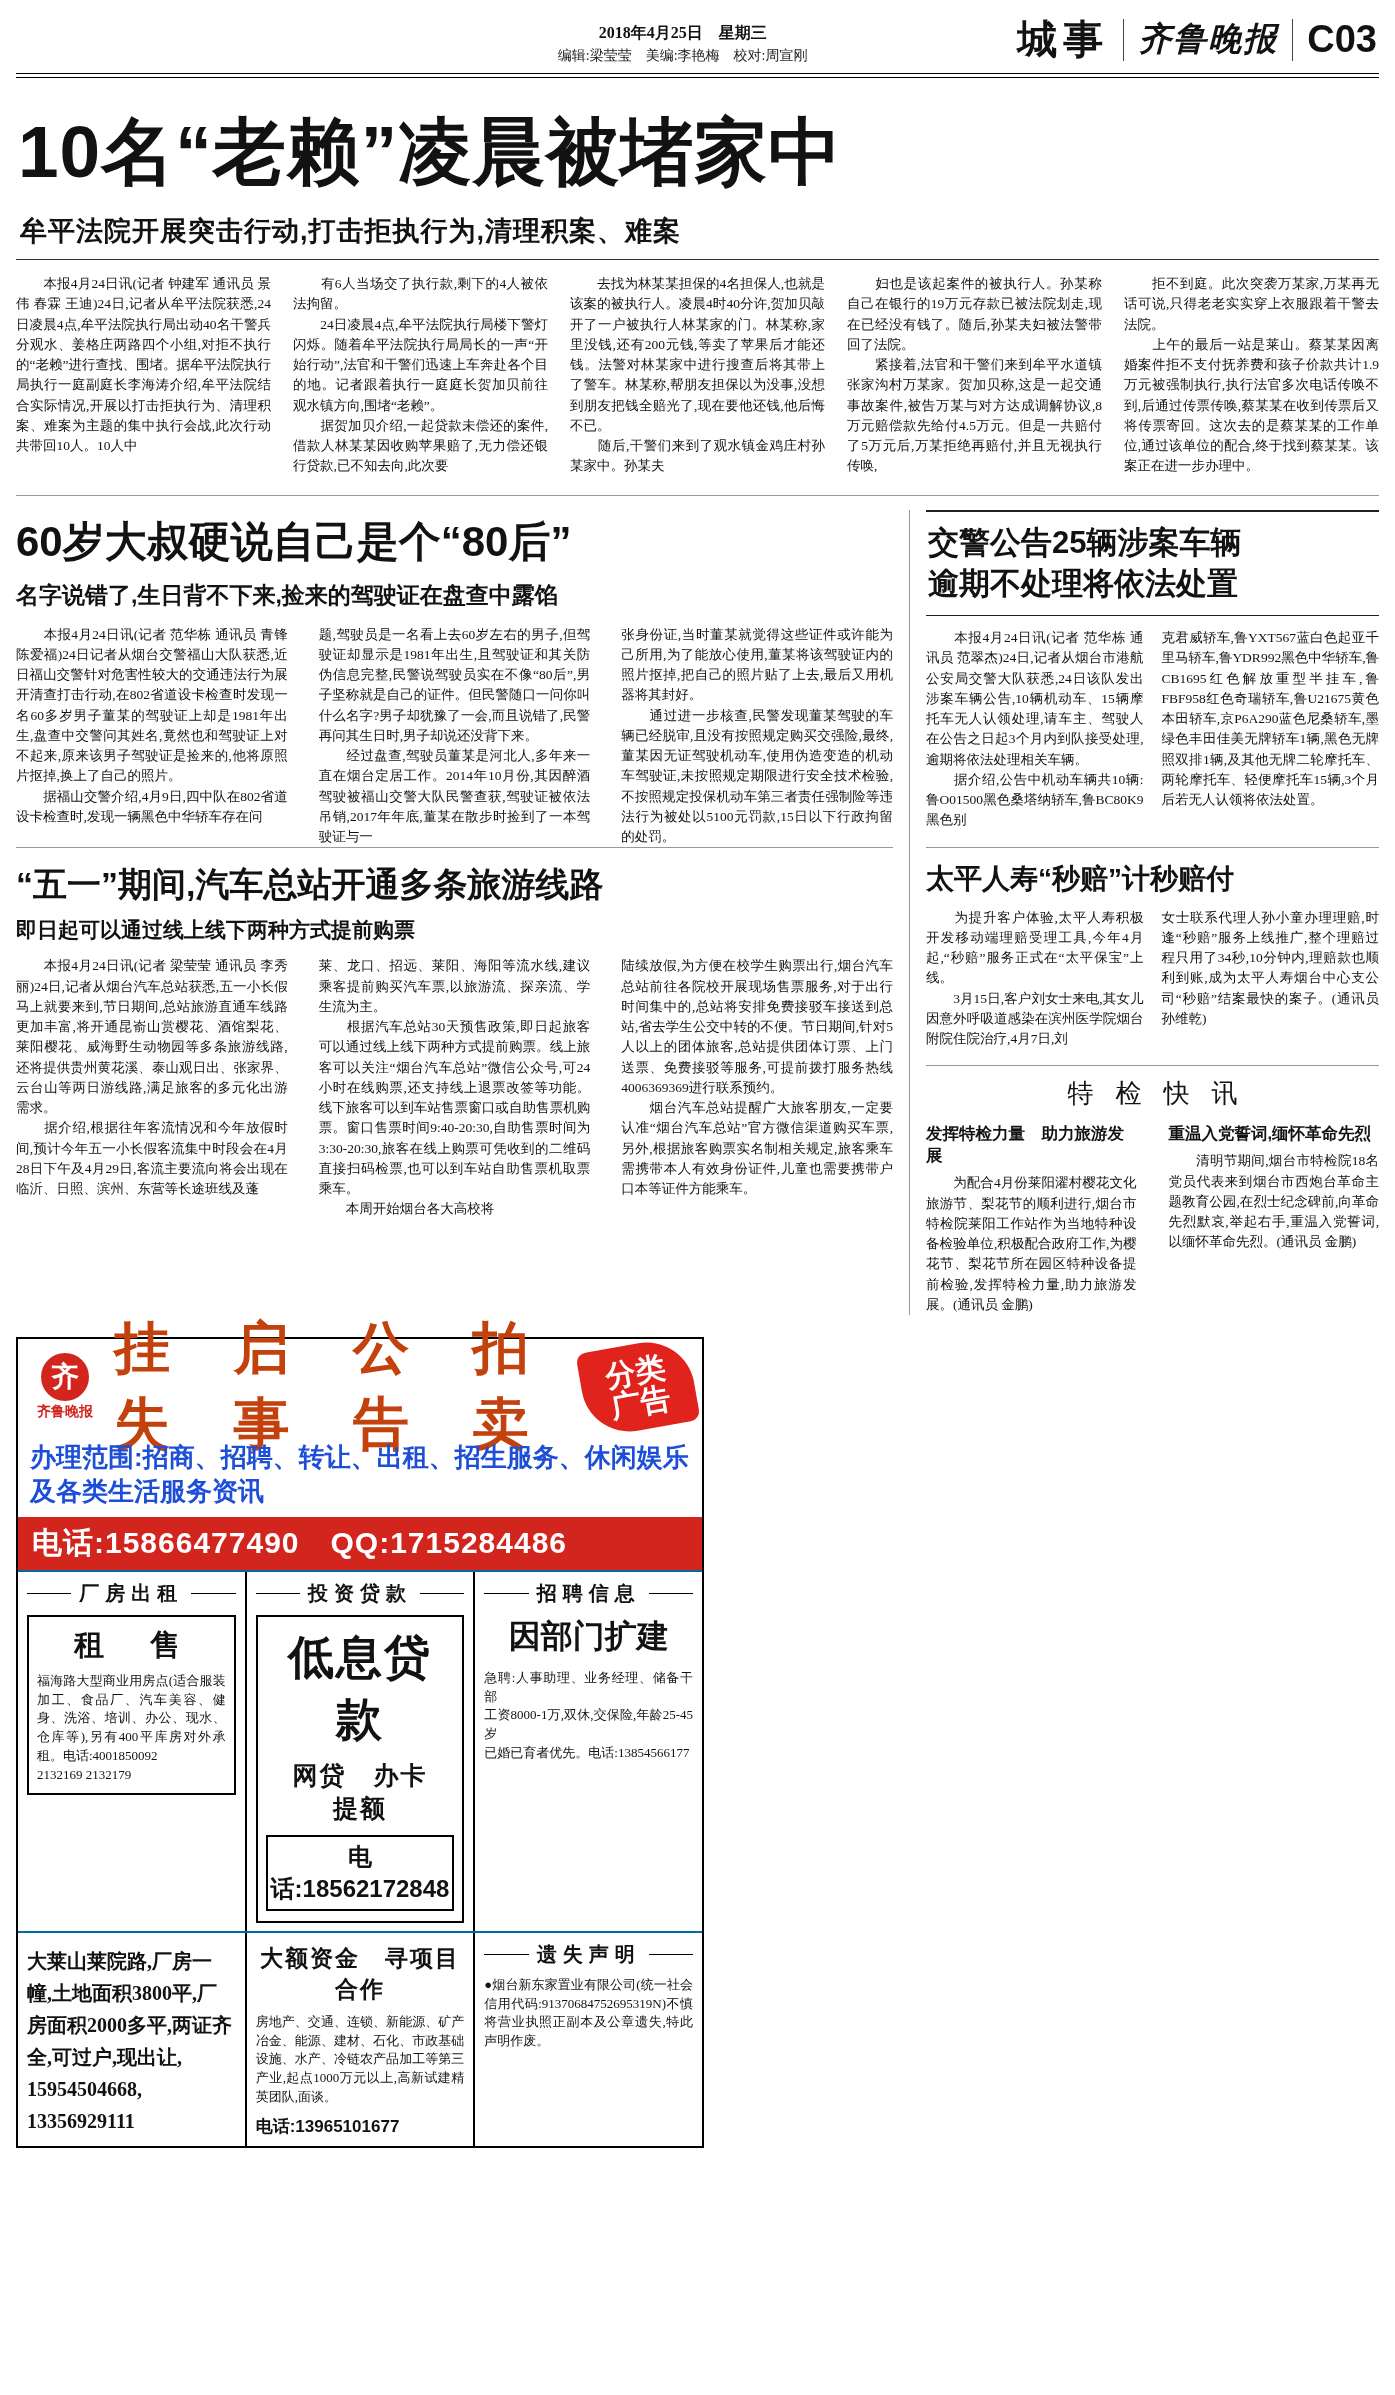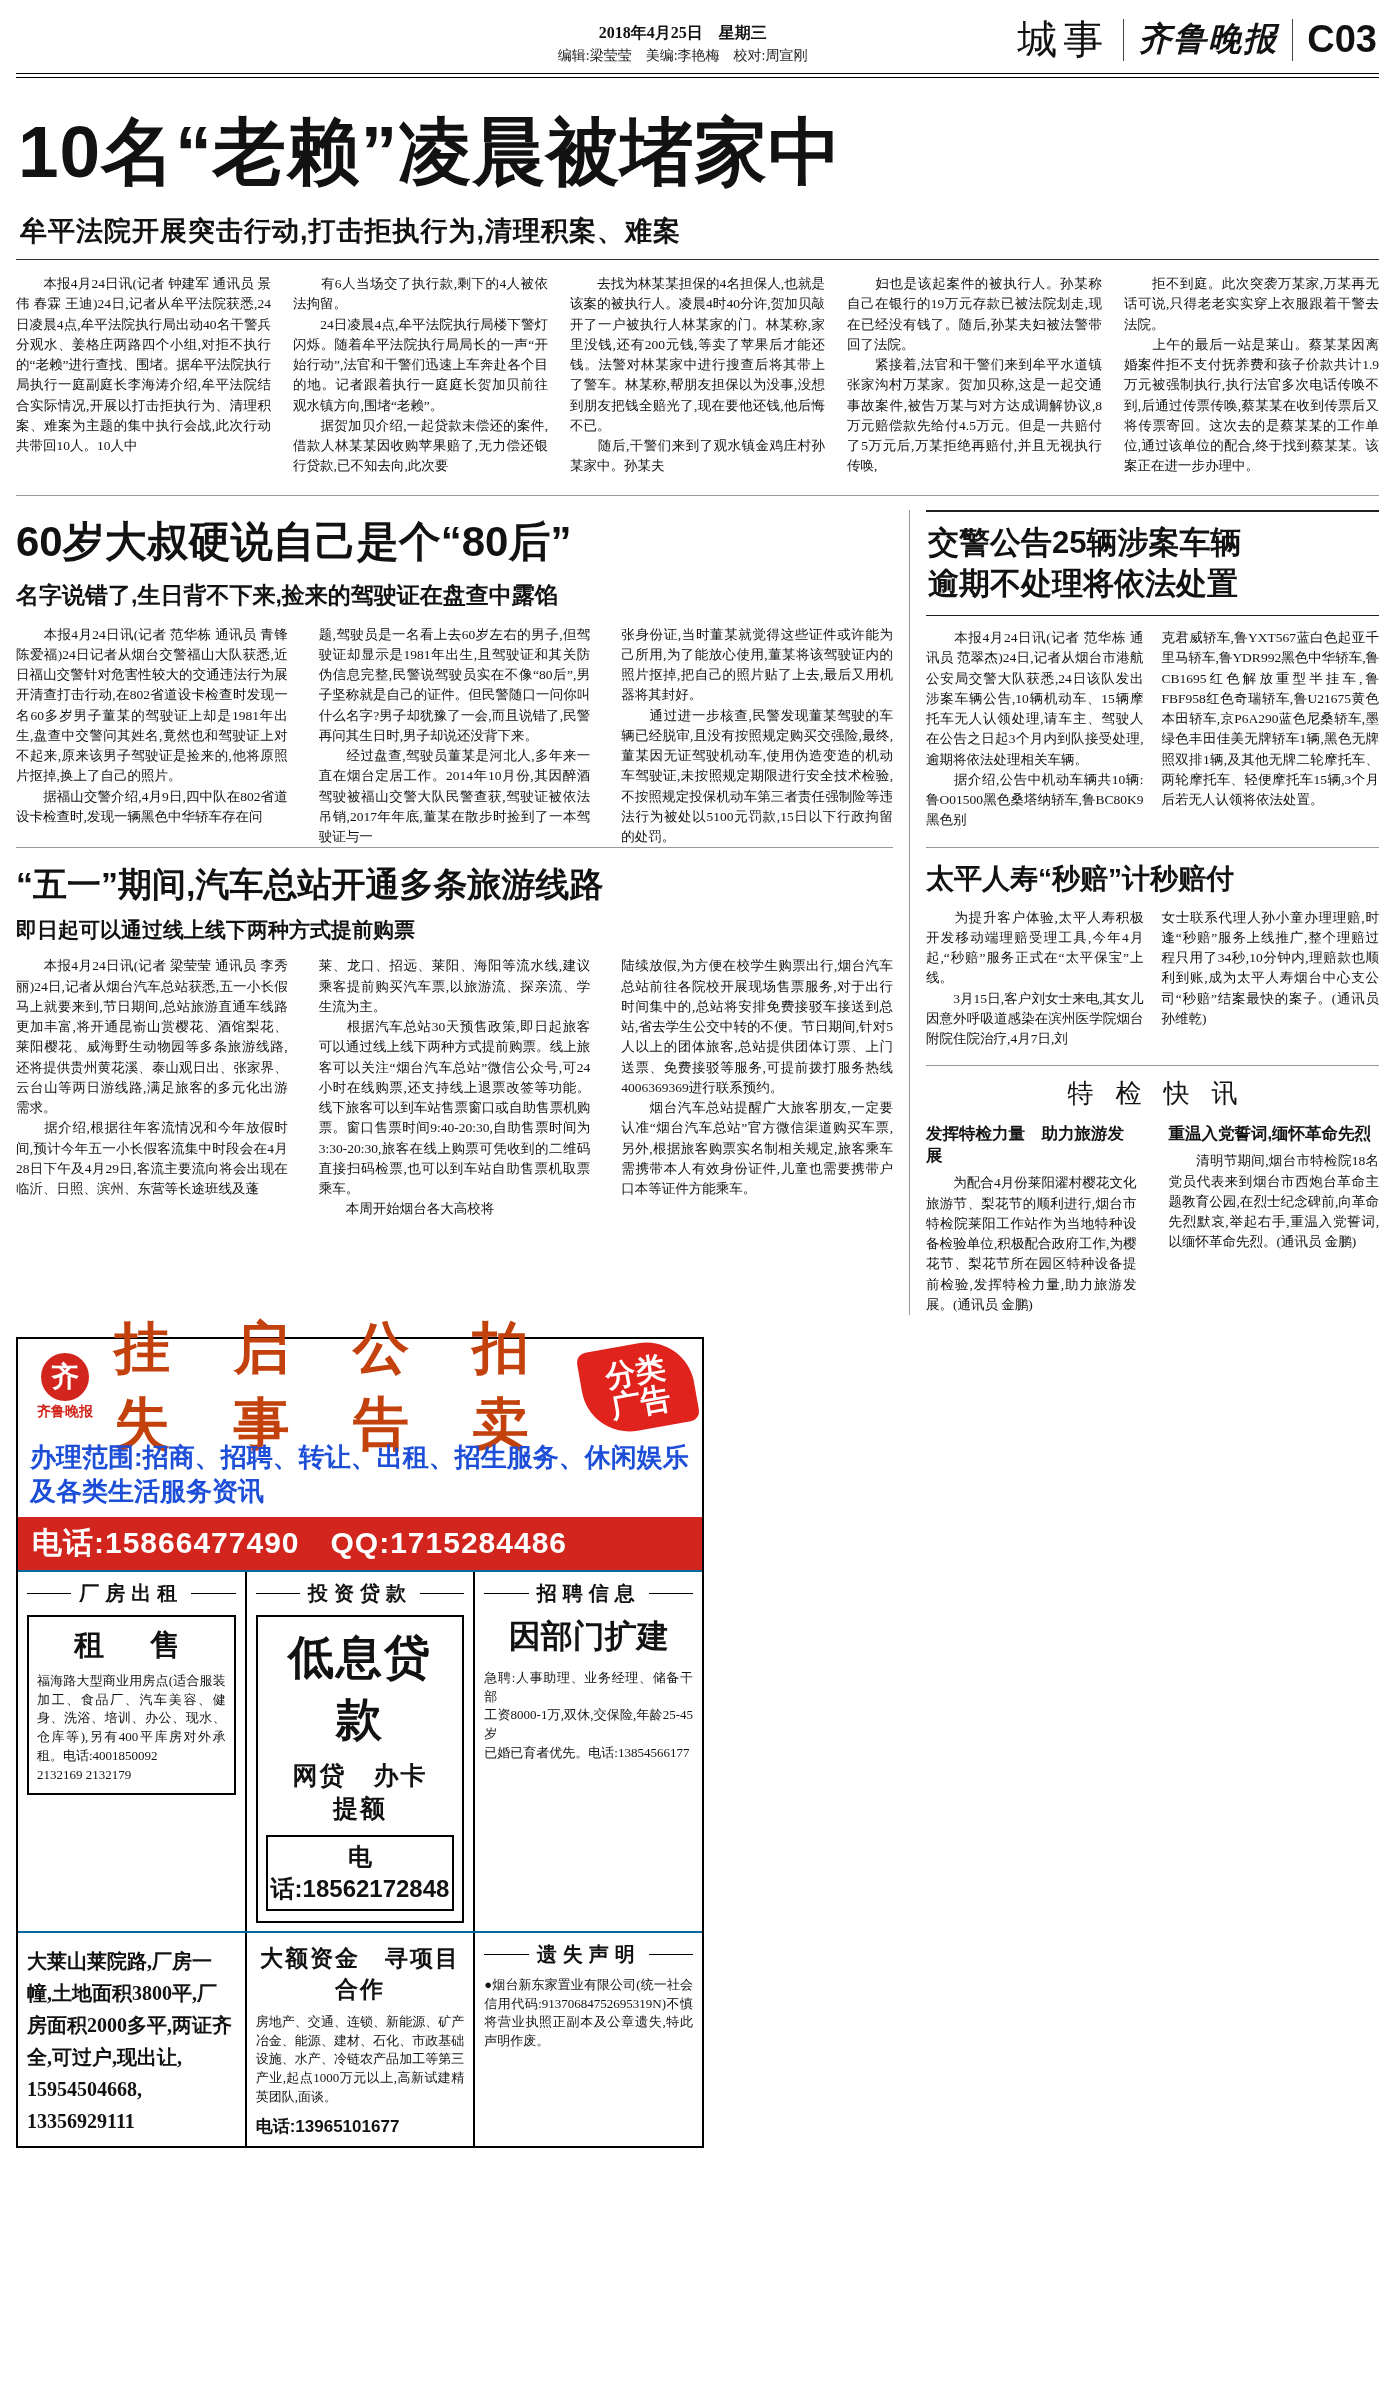--- a/index.html
+++ b/index.html
@@ -11,21 +11,21 @@
   }
   .page { width:100%; height:100%; padding:8px 16px 0; position:relative; }
 
   
   .hdr { display:flex; align-items:flex-end; justify-content:space-between; padding:4px 2px 6px; }
   .hdr-spacer { width:330px; }
   .hdr-center { text-align:center; line-height:1.55; }
   .hdr-date { font-size:16px; font-weight:bold; }
   .hdr-staff { font-size:14px; color:#222; }
   .masthead { display:flex; align-items:center; gap:14px; }
-  .section-name { font-size:40px; font-weight:400; letter-spacing:6px; font-family:"Liberation Sans","DejaVu Sans",sans-serif; }
+  .section-name { font-size:40px; font-weight:700; letter-spacing:6px; font-family:"Liberation Sans","DejaVu Sans",sans-serif; }
   .vrule { width:1px; height:42px; background:#444; display:inline-block; }
   .paper-name { font-size:33px; font-weight:900; font-style:italic; letter-spacing:2px; }
   .page-no { font-size:38px; font-weight:bold; font-family:"Liberation Sans","DejaVu Sans",sans-serif; }
   .double-rule { border-top:1px solid #000; border-bottom:1px solid #000; height:5px; }
 
   
   .pre { white-space:pre-line; }
   .cols { display:flex; gap:22px; font-size:13.5px; line-height:1.5; text-align:justify; }
   .col { flex:1 1 0; }
   h1,h2,h3,h4 { font-family:"Liberation Sans","DejaVu Sans",sans-serif; }

